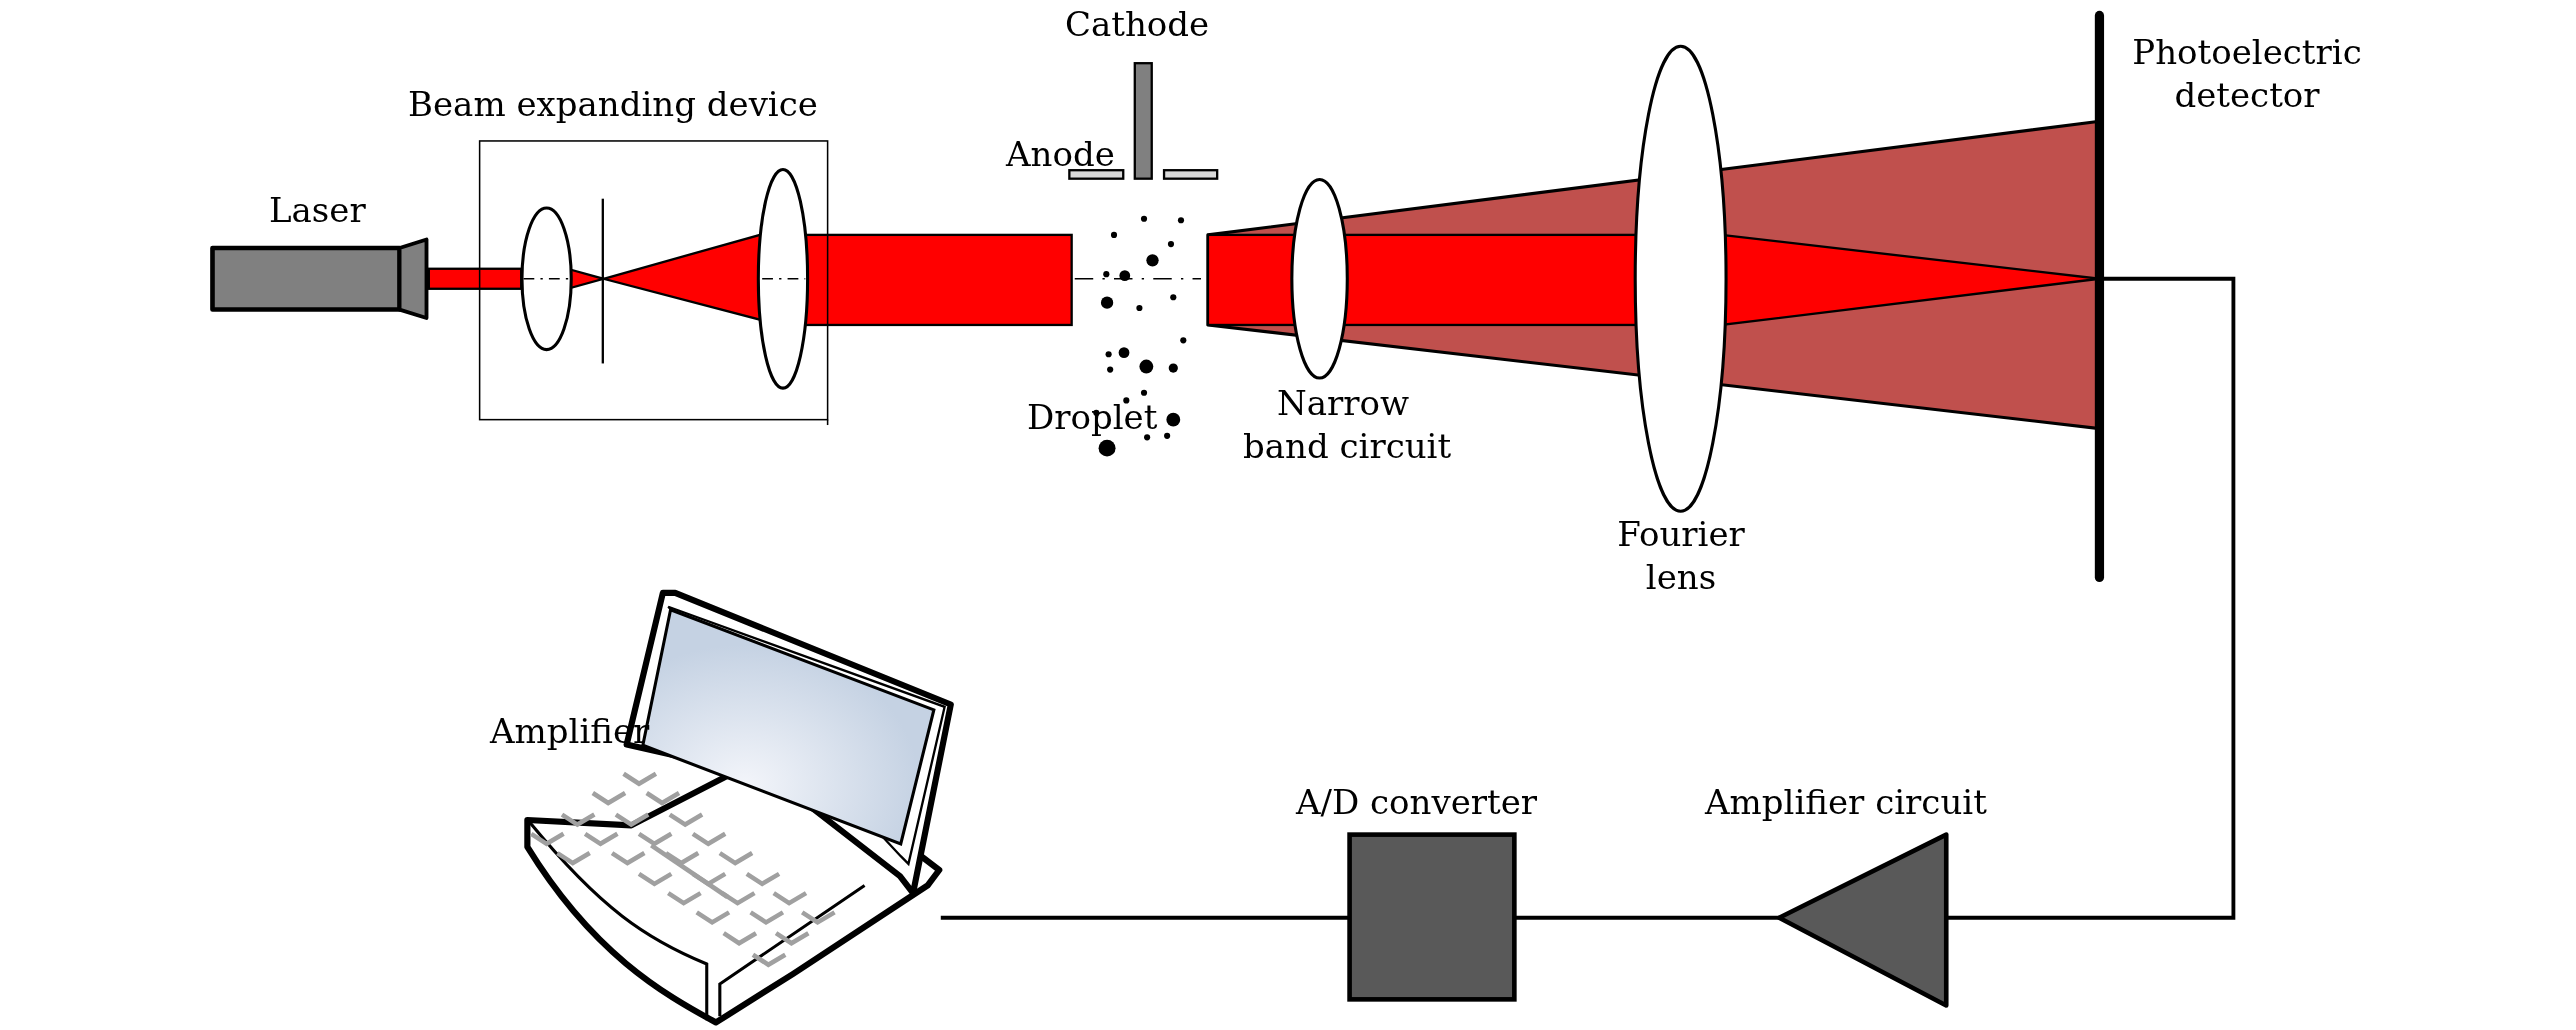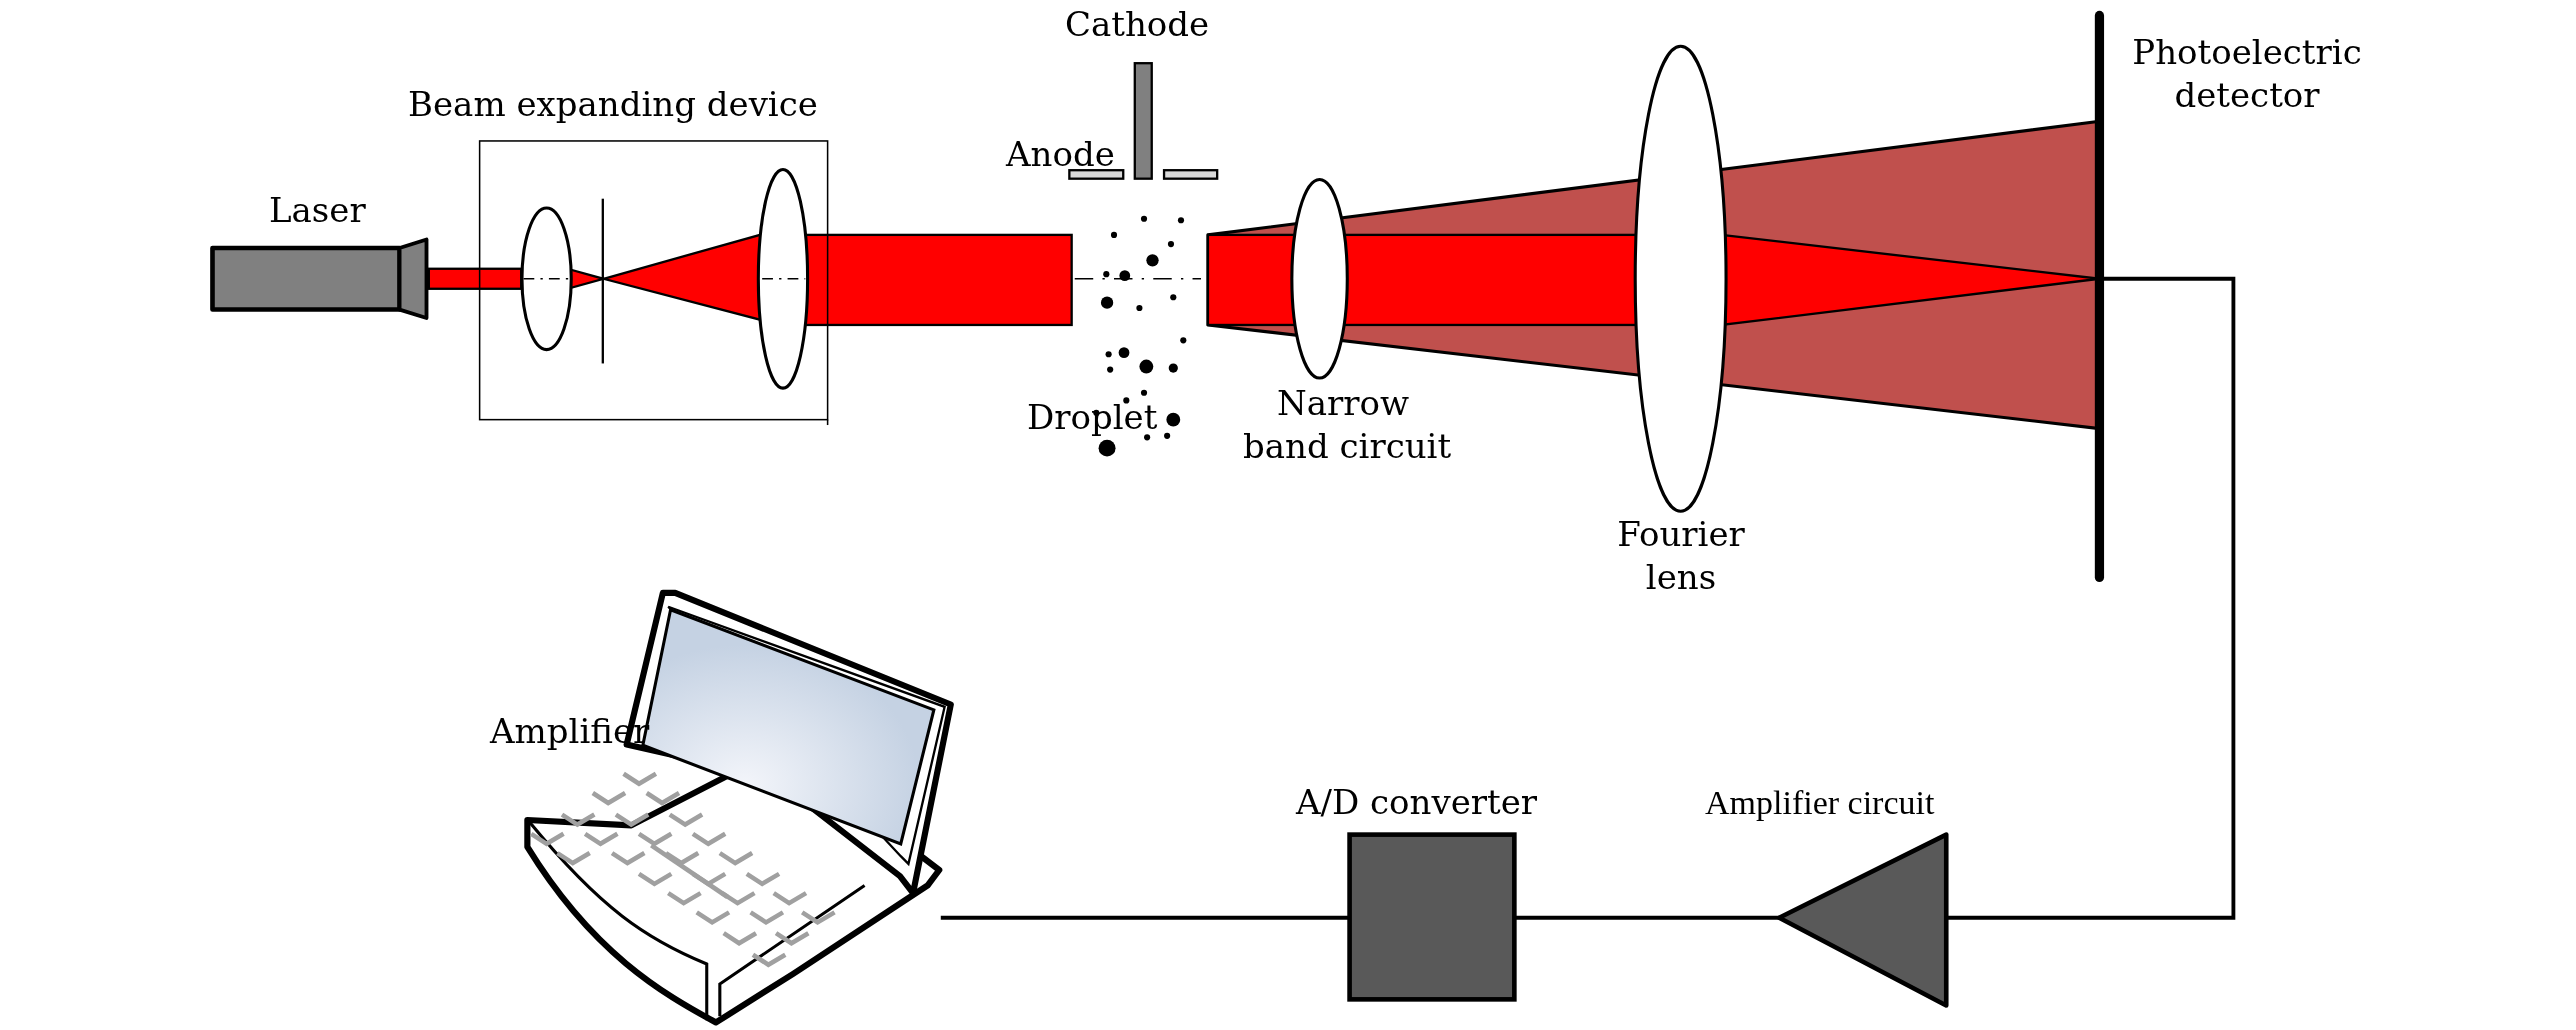--- a/index.html
+++ b/index.html
@@ -154,14 +154,14 @@
 <div class="lbl" style="left:1600px; top:513px; width:162px;">
   <span>Fourier</span>
   <span>lens</span>
 </div>
 <div class="lbl" style="left:2116px; top:31px; width:262px;">
   <span>Photoelectric</span>
   <span>detector</span>
 </div>
 <div class="lbl" style="left:490px; top:710px;">Amplifier</div>
 <div class="lbl" style="left:1296px; top:781px;">A/D converter</div>
-<div class="lbl" style="left:1705px; top:781px;font-family:Liberation Serif, serif;">Amplifier circuit</div>
+<div class="lbl" style="left:1705px; top:781px;">Amplifier circuit</div>
 
 
 </body></html>

